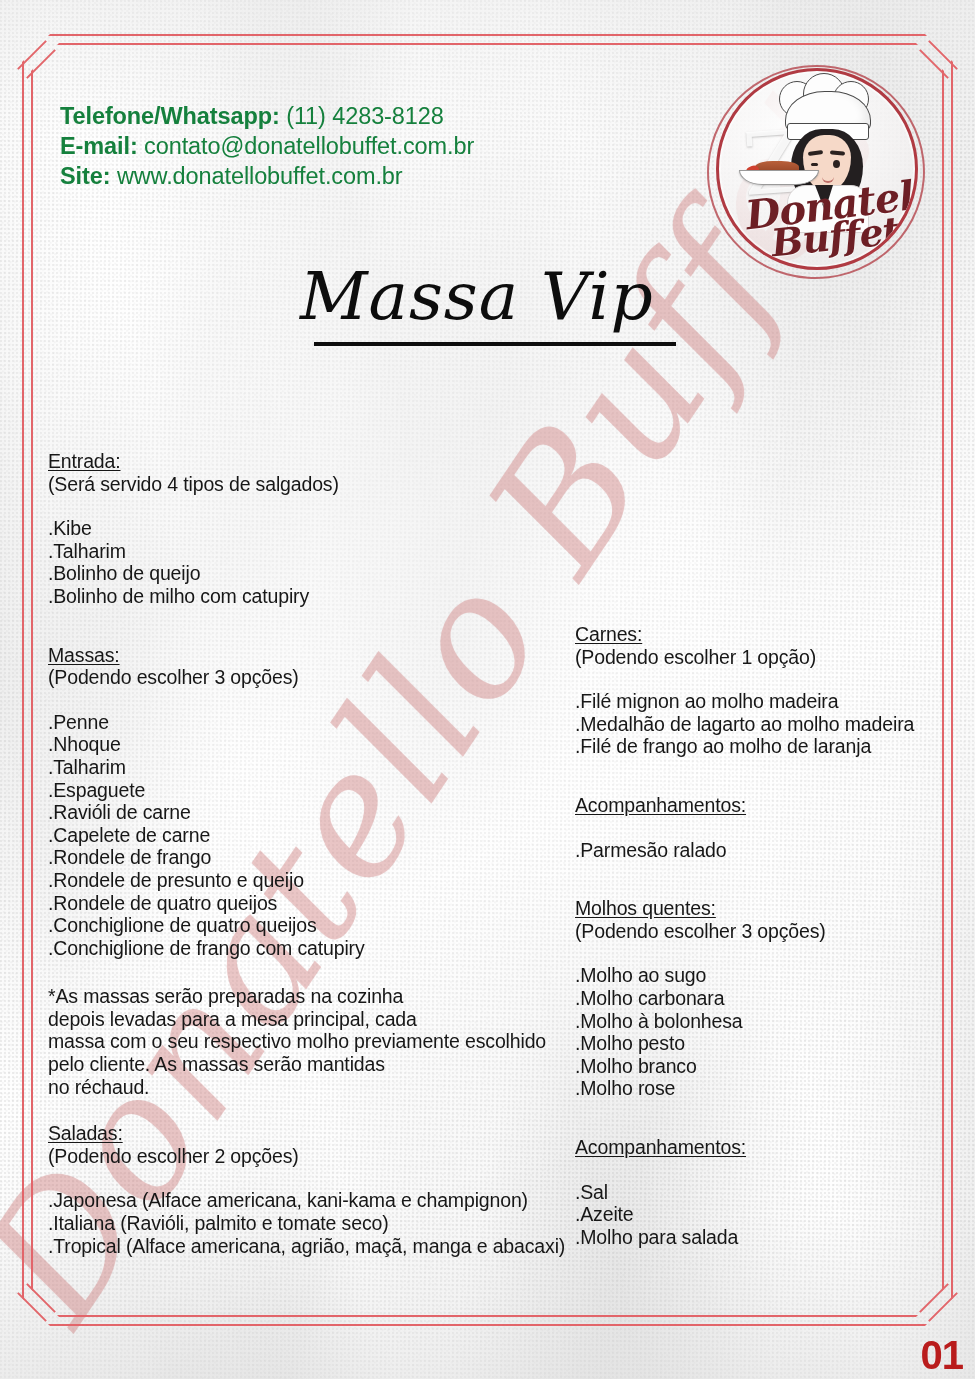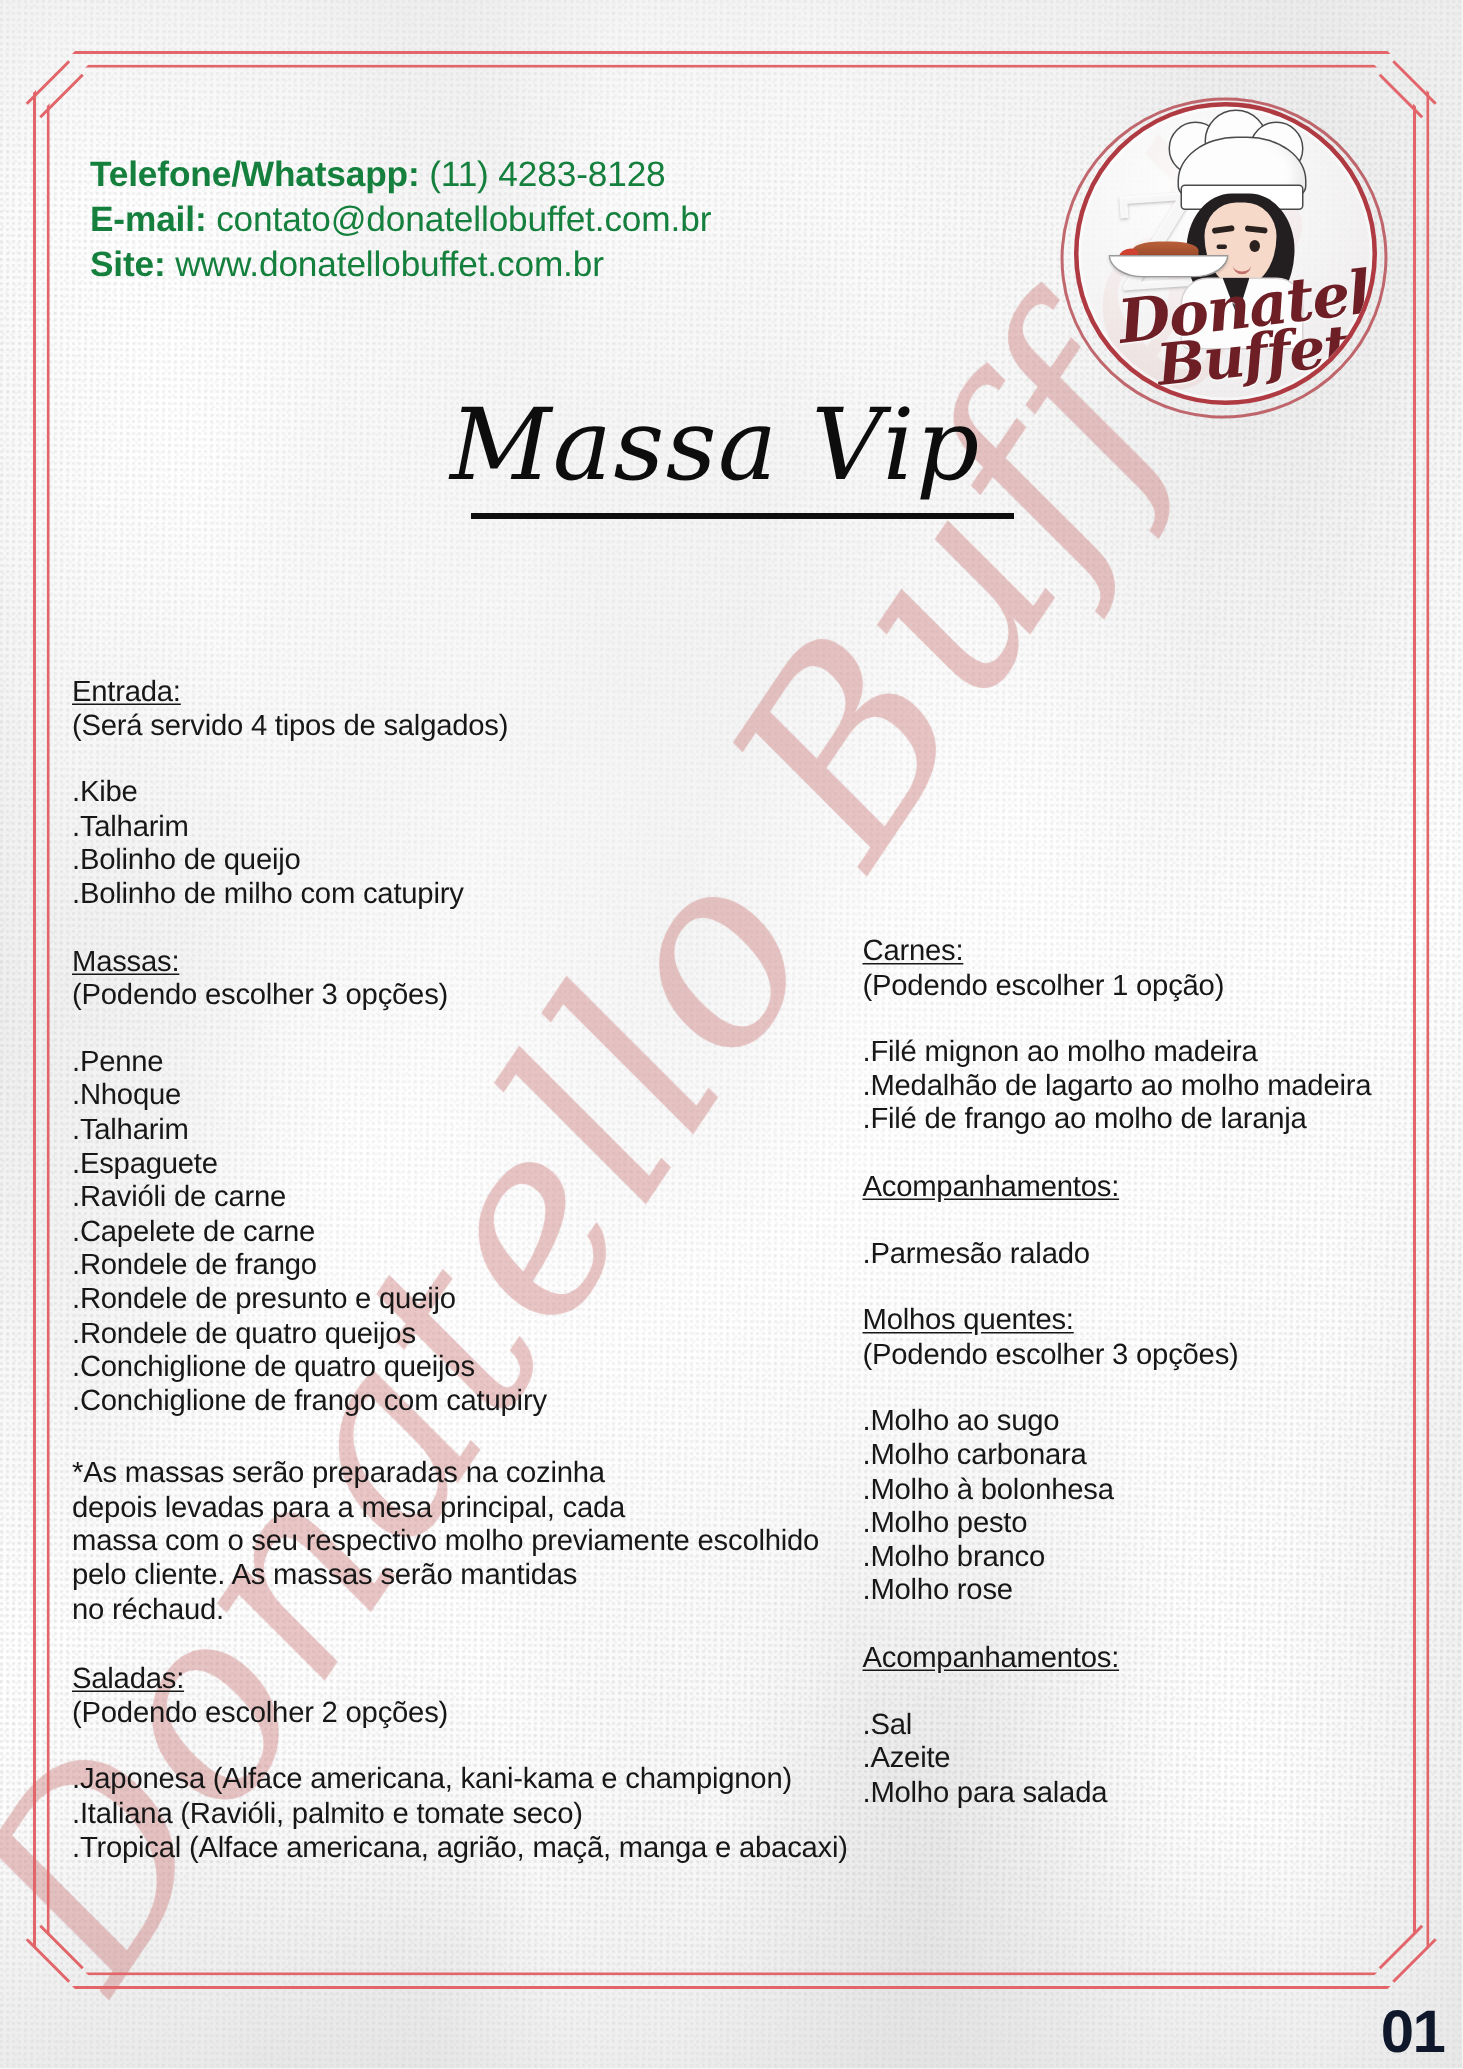--- a/index.html
+++ b/index.html
@@ -329,39 +329,39 @@
     position: absolute;
     color: #171717;
     font-size: 19.5px;
     line-height: 22.6px;
     letter-spacing: -0.15px;
   }
   .col-left  { left: 48px;  top: 450px; width: 525px; }
   .col-right { left: 575px; top: 623px; width: 365px; }
 
   .sec { margin-bottom: 0; }
-  .sec + .sec { margin-top: 22px; }
+  .sec + .sec { margin-top: 36px; }
   .sec-head {
     text-decoration: underline;
     text-underline-offset: 2px;
   }
   .sec-sub { }
   .sec-list { margin-top: 22px; }
   .sec-list .li { white-space: nowrap; }
   .note { margin-top: 26px; }
   .note .line { white-space: nowrap; }
 
   
   .page-number {
     position: absolute;
     right: 12px;
     bottom: 4px;
     font-size: 40px;
     font-weight: bold;
-    color: #0f172a;
+    color: #b91c1c;
     letter-spacing: -1px;
     line-height: 1;
   }
 </style>
 </head>
 <body>
 
 <div class="page">
 
   <div class="bg-base"></div>

